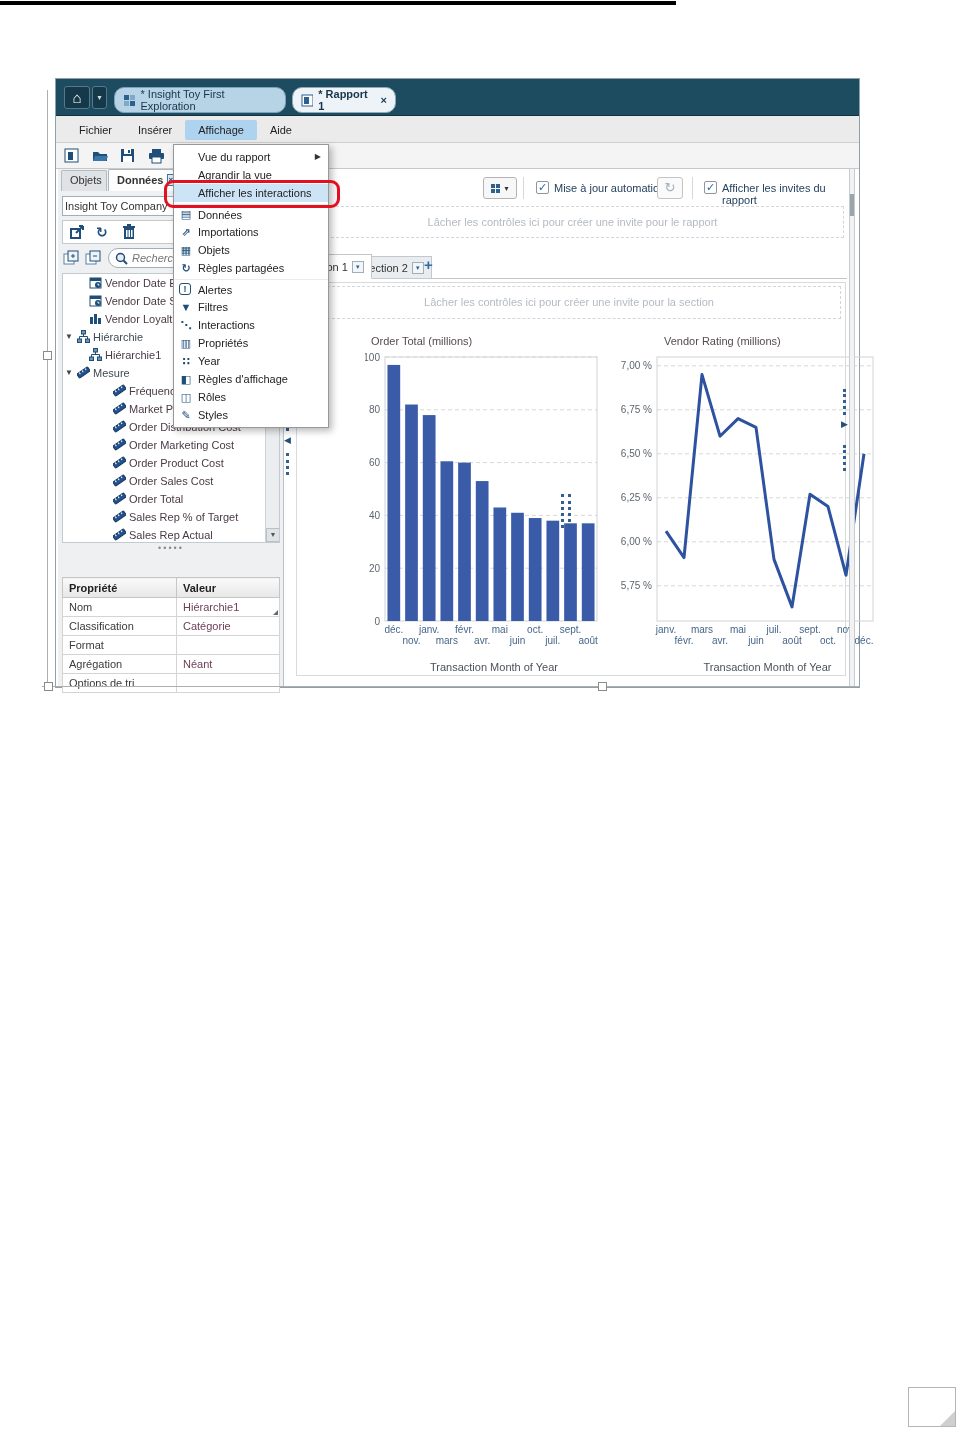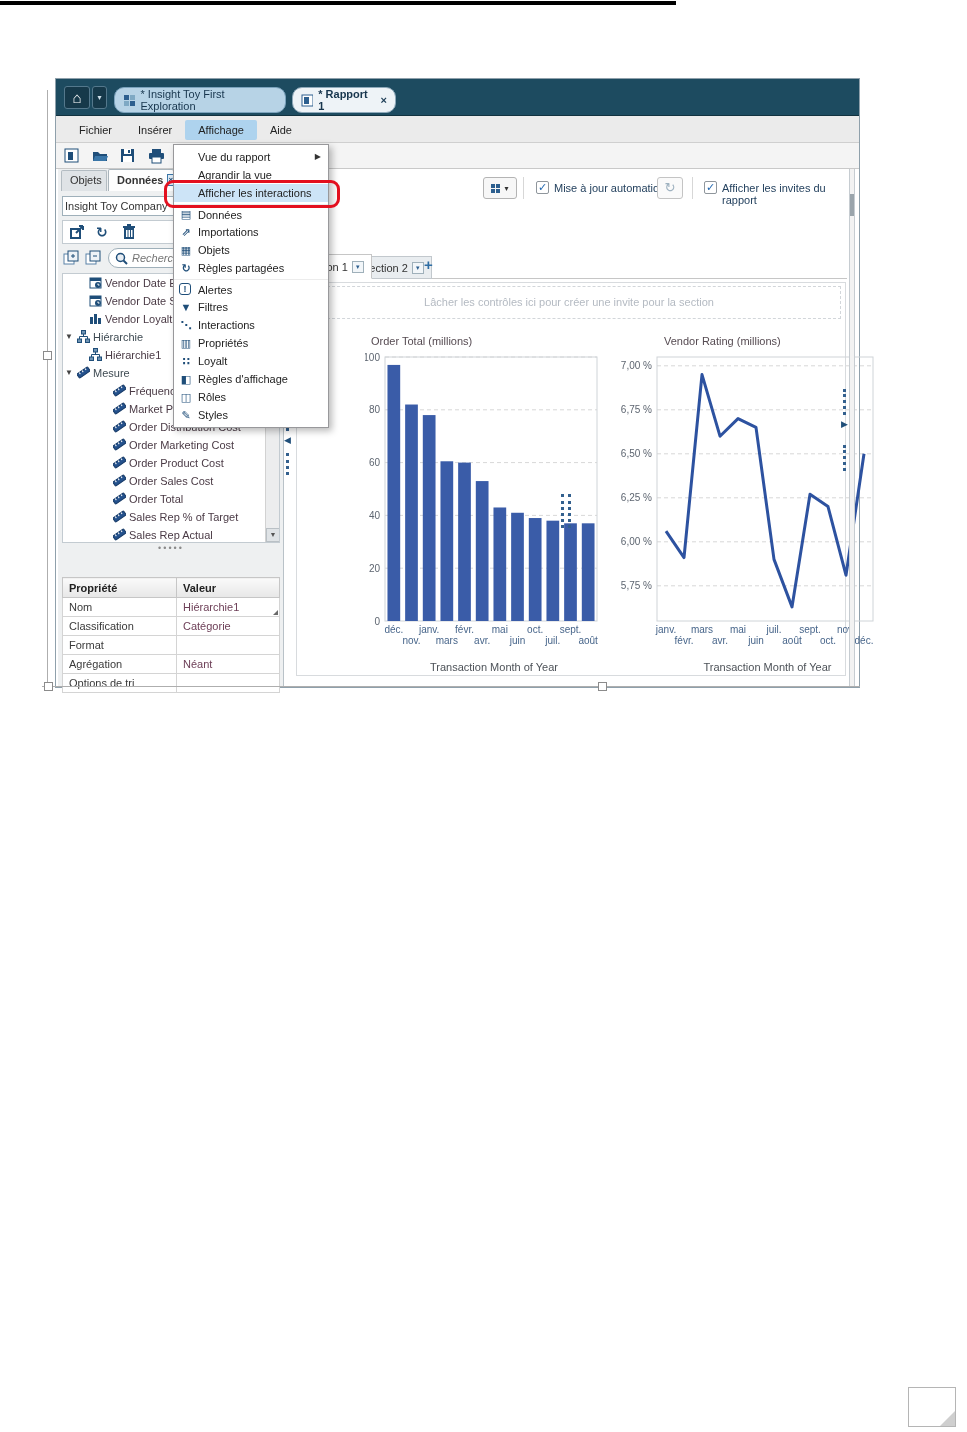--- a/index.html
+++ b/index.html
@@ -411,20 +411,21 @@
         <span style="font-size:8px;color:#333">▾</span>
       </div>
       <div class="abs ctl-sep" style="left:239px"></div>
       <div class="abs checkbox" style="left:252px"><span>✓</span></div>
       <div class="abs ctl-label" style="left:270px">Mise à jour automatique</div>
       <div class="abs" id="auto-refresh-btn"><span>↻</span></div>
       <div class="abs ctl-sep" style="left:408px"></div>
       <div class="abs checkbox" style="left:420px"><span>✓</span></div>
       <div class="abs ctl-label" style="left:438px">Afficher les invites du rapport</div>
 
+      <div class="abs dropzone" id="report-dropzone">Lâcher les contrôles ici pour créer une invite pour le rapport</div>
 
       <div class="abs" id="tabstrip-line"></div>
       <div class="abs sec-tab" id="sec-tab-1">
         <span>Section 1</span>
         <span class="tab-caret">▾</span>
       </div>
       <div class="abs sec-tab" id="sec-tab-2">
         <span>Section 2</span>
         <span class="tab-caret">▾</span>
       </div>
@@ -529,21 +530,21 @@
           <div class="menu-item"><span>Agrandir la vue</span></div>
           <div class="menu-item hl"><span>Afficher les interactions</span></div>
           <div class="menu-item grp"><span class="mi-icon">▤</span><span>Données</span></div>
           <div class="menu-item"><span class="mi-icon">⇗</span><span>Importations</span></div>
           <div class="menu-item"><span class="mi-icon">▦</span><span>Objets</span></div>
           <div class="menu-item"><span class="mi-icon">↻</span><span>Règles partagées</span></div>
           <div class="menu-item grp"><span class="mi-icon mi-alert">!</span><span>Alertes</span></div>
           <div class="menu-item"><span class="mi-icon">▼</span><span>Filtres</span></div>
           <div class="menu-item"><span class="mi-icon">⋱</span><span>Interactions</span></div>
           <div class="menu-item"><span class="mi-icon">▥</span><span>Propriétés</span></div>
-          <div class="menu-item"><span class="mi-icon">∷</span><span>Loyalt</span></div>
+          <div class="menu-item"><span class="mi-icon">∷</span><span>Year</span></div>
           <div class="menu-item"><span class="mi-icon">◧</span><span>Règles d'affichage</span></div>
           <div class="menu-item"><span class="mi-icon">◫</span><span>Rôles</span></div>
           <div class="menu-item"><span class="mi-icon">✎</span><span>Styles</span></div>
         </div>
       </div>
     <div class="abs" id="menu-annotation" style="border-color: rgb(227, 16, 31);"></div>
   </div>
 
   <div class="abs sel-line" style="left:47px;top:90px;width:1px;height:597px"></div>
   <div class="abs sel-line" style="left:42px;top:686px;width:818px;height:1px"></div>

